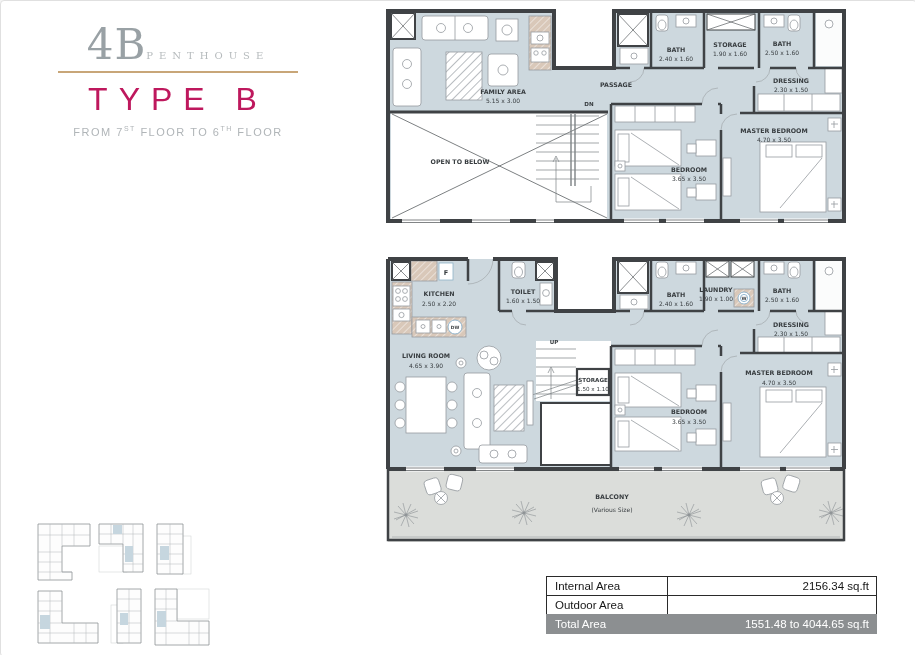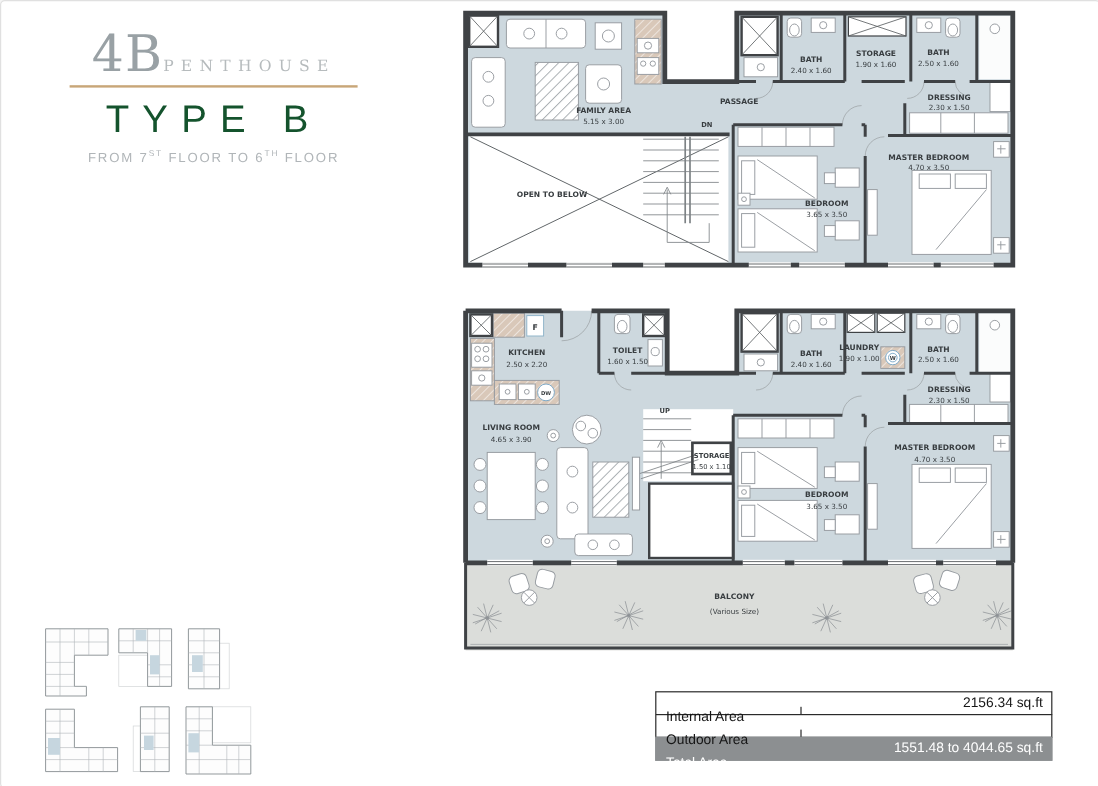--- a/index.html
+++ b/index.html
@@ -3,41 +3,41 @@
 <meta charset="utf-8">
 <style>
   html,body{margin:0;padding:0;background:#f4f4f4;}
   .page{position:relative;width:915px;height:655px;background:#fff;border:1px solid #e0e0e0;
         border-radius:4px;overflow:hidden;font-family:"Liberation Sans",sans-serif;}
   
   .logo{position:absolute;left:57px;top:24px;width:240px;text-align:center;color:#99a1a5;}
   .logo-row{display:flex;align-items:baseline;justify-content:center;}
   .logo-unit{font-family:"DejaVu Serif",serif;font-size:42px;line-height:0.95;font-weight:400;
              color:#99a1a5;letter-spacing:1px;}
-  .logo-program{font-family:"DejaVu Serif",serif;font-size:13px;letter-spacing:6px;color:#b6bbbd;
+  .logo-program{font-family:"DejaVu Serif",serif;font-size:10px;letter-spacing:6px;color:#b6bbbd;
                 margin-left:0;}
   .logo-rule{height:2px;background:#c8a678;margin:6px 0 8px 0;}
-  .logo-type{font-size:32px;letter-spacing:11px;color:#14532d;font-weight:400;text-align:center;}
+  .logo-type{font-size:32px;letter-spacing:11px;color:#be185d;font-weight:400;text-align:center;}
   .logo-floors{font-size:11px;letter-spacing:1.5px;color:#b0b5b8;margin-top:7px;}
   .logo-floors sup{font-size:7px;}
   
   .plan{position:absolute;}
   .plan text{font-family:"DejaVu Sans",sans-serif;fill:#383d40;text-anchor:middle;}
   .rn{font-size:6.3px;font-weight:700;}
   .rd{font-size:6px;}
   .rs{font-size:5.6px;font-weight:700;}
   .appl{font-weight:700;fill:#6f9cba;}
   
   .keyplans{position:absolute;left:30px;top:516px;width:200px;height:136px;}
   .keyplans svg{position:absolute;}
   
   .area-table{position:absolute;left:545px;top:575px;width:331px;font-size:11.5px;color:#161616;}
   .at-row{display:flex;height:18px;line-height:18px;border:1px solid #2a2a2a;margin-top:-1px;background:#fff;}
   .at-row:first-child{margin-top:0;}
-  .at-label{width:112px;padding-left:8px;border-right:1px solid #2a2a2a;margin-top:12px;}
+  .at-label{width:112px;padding-left:8px;border-right:1px solid #2a2a2a;}
   .at-value{flex:1;text-align:right;padding-right:7px;}
   .at-row.total{background:#8c8f91;color:#fff;border-color:#8c8f91;justify-content:center;}
   .at-row.total .at-label{border-right:none;}
 </style>
 </head>
 <body>
 
 <div class="page">
 
   <div class="logo">

